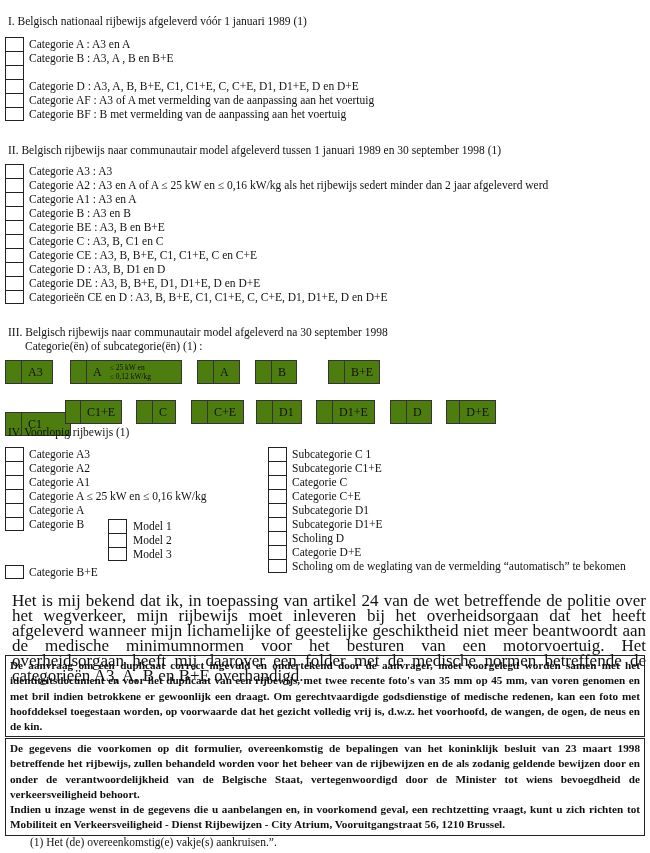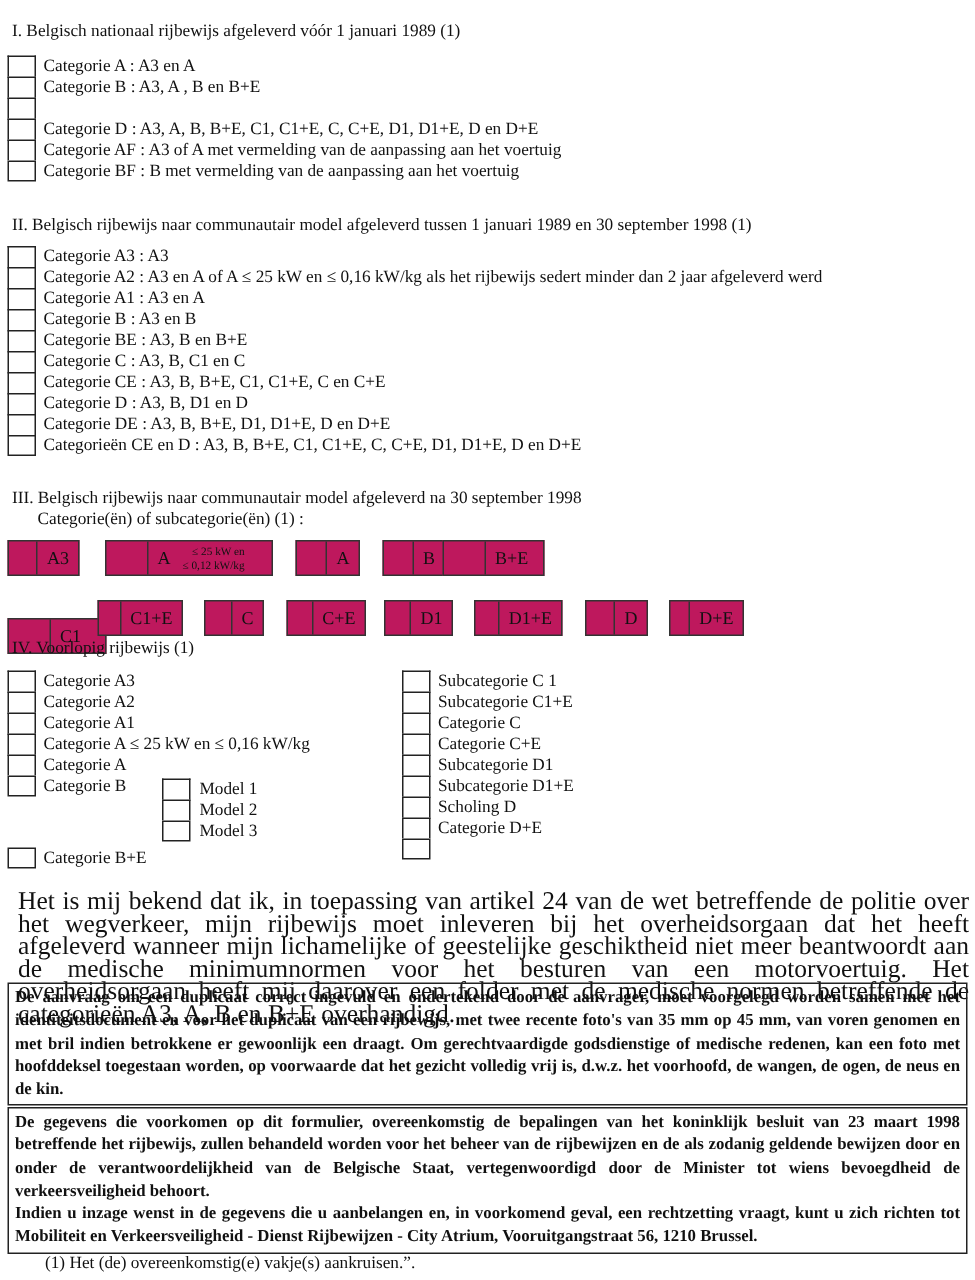--- a/index.html
+++ b/index.html
@@ -4,24 +4,24 @@
 <style>
   html, body { margin:0; padding:0; background:#fff; }
   body { width:650px; height:853px; position:relative; overflow:hidden;
          font-family:"Liberation Serif", serif; color:#111; font-size:11.5px; }
   .heading { position:absolute; left:8px; font-size:11.5px; white-space:nowrap; }
   .cb-row { position:absolute; left:5px; height:14px; display:flex; align-items:center; white-space:nowrap; }
   .cb { width:19px; height:14px; border:1px solid #222; box-sizing:border-box; flex:0 0 auto; background:#fff; }
   .stack .cb { border-bottom:none; }
   .stack .cb-row:last-child .cb { border-bottom:1px solid #222; }
   .cb-label { margin-left:5px; font-size:11.5px; }
-  .catbox { position:absolute; height:24px; border:1px solid #333; box-sizing:border-box; display:flex; background:#be185d;padding-left:12px; }
+  .catbox { position:absolute; height:24px; border:1px solid #333; box-sizing:border-box; display:flex; background:#4d7c0f; }
   .catbox .tick { width:16px; border-right:1px solid #333; height:100%; box-sizing:border-box; }
   .catbox .lbl { padding:0 6px; display:flex; align-items:center; font-size:12px; white-space:nowrap; }
-  .catbox .small { font-size:7.5px; line-height:9px; margin-left:8px; display:flex; flex-direction:column;align-items:flex-end; }
+  .catbox .small { font-size:7.5px; line-height:9px; margin-left:8px; display:flex; flex-direction:column; }
   .para { position:absolute; left:12px; width:634px; font-size:17px; line-height:15px; text-align:justify; }
   .boxed { position:absolute; left:5px; width:640px; border:1.5px solid #222; box-sizing:border-box;
            padding:2px 4px; font-weight:bold; font-size:11.2px; line-height:15.3px; text-align:justify; }
   .footnote { position:absolute; left:30px; font-size:11.5px; }
 </style>
 </head>
 <body>
 
 <div class="heading" style="top:15px">I. Belgisch nationaal rijbewijs afgeleverd vóór 1 januari 1989 (1)</div>
 <div class="stack">
@@ -112,21 +112,21 @@
     </span>
   </div>
 <div class="catbox" style="top:360px; left:197px; width:43px">
     <span class="tick"></span>
     <span class="lbl">A</span>
   </div>
 <div class="catbox" style="top:360px; left:255px; width:42px">
     <span class="tick"></span>
     <span class="lbl">B</span>
   </div>
-<div class="catbox" style="top:360px; left:295px; width:68px">
+<div class="catbox" style="top:360px; left:328px; width:52px">
     <span class="tick"></span>
     <span class="lbl">B+E</span>
   </div>
 
 <div class="catbox" style="top:412px; left:5px; width:66px">
     <span class="tick"></span>
     <span class="lbl">C1</span>
   </div>
 <div class="catbox" style="top:400px; left:65px; width:57px">
     <span class="tick"></span>
@@ -231,20 +231,21 @@
   <div class="cb-row" style="top:531px; left:268px">
       <span class="cb"></span>
       <span class="cb-label">Scholing D</span>
     </div>
   <div class="cb-row" style="top:545px; left:268px">
       <span class="cb"></span>
       <span class="cb-label">Categorie D+E</span>
     </div>
   <div class="cb-row" style="top:559px; left:268px">
       <span class="cb"></span>
+      <span class="cb-label">Scholing om de weglating van de vermelding “automatisch” te bekomen</span>
     </div>
 </div>
 
 <div class="para" style="top:593px">Het is mij bekend dat ik, in toepassing van artikel 24 van de wet betreffende de politie over het wegverkeer, mijn rijbewijs moet inleveren bij het overheidsorgaan dat het heeft afgeleverd wanneer mijn lichamelijke of geestelijke geschiktheid niet meer beantwoordt aan de medische minimumnormen voor het besturen van een motorvoertuig. Het overheidsorgaan heeft mij daarover een folder met de medische normen betreffende de categorieën A3, A, B en B+E overhandigd.</div>
 
 <div class="boxed" style="top:655px">De aanvraag om een duplicaat correct ingevuld en ondertekend door de aanvrager, moet voorgelegd worden samen met het identiteitsdocument en voor het duplicaat van een rijbewijs, met twee recente foto's van 35 mm op 45 mm, van voren genomen en met bril indien betrokkene er gewoonlijk een draagt. Om gerechtvaardigde godsdienstige of medische redenen, kan een foto met hoofddeksel toegestaan worden, op voorwaarde dat het gezicht volledig vrij is, d.w.z. het voorhoofd, de wangen, de ogen, de neus en de kin.</div>
 <div class="boxed" style="top:738px">
   <div>De gegevens die voorkomen op dit formulier, overeenkomstig de bepalingen van het koninklijk besluit van 23 maart 1998 betreffende het rijbewijs, zullen behandeld worden voor het beheer van de rijbewijzen en de als zodanig geldende bewijzen door en onder de verantwoordelijkheid van de Belgische Staat, vertegenwoordigd door de Minister tot wiens bevoegdheid de verkeersveiligheid behoort.</div>
   <div>Indien u inzage wenst in de gegevens die u aanbelangen en, in voorkomend geval, een rechtzetting vraagt, kunt u zich richten tot  Mobiliteit en Verkeersveiligheid - Dienst Rijbewijzen - City Atrium, Vooruitgangstraat 56, 1210 Brussel.</div>
 </div>

